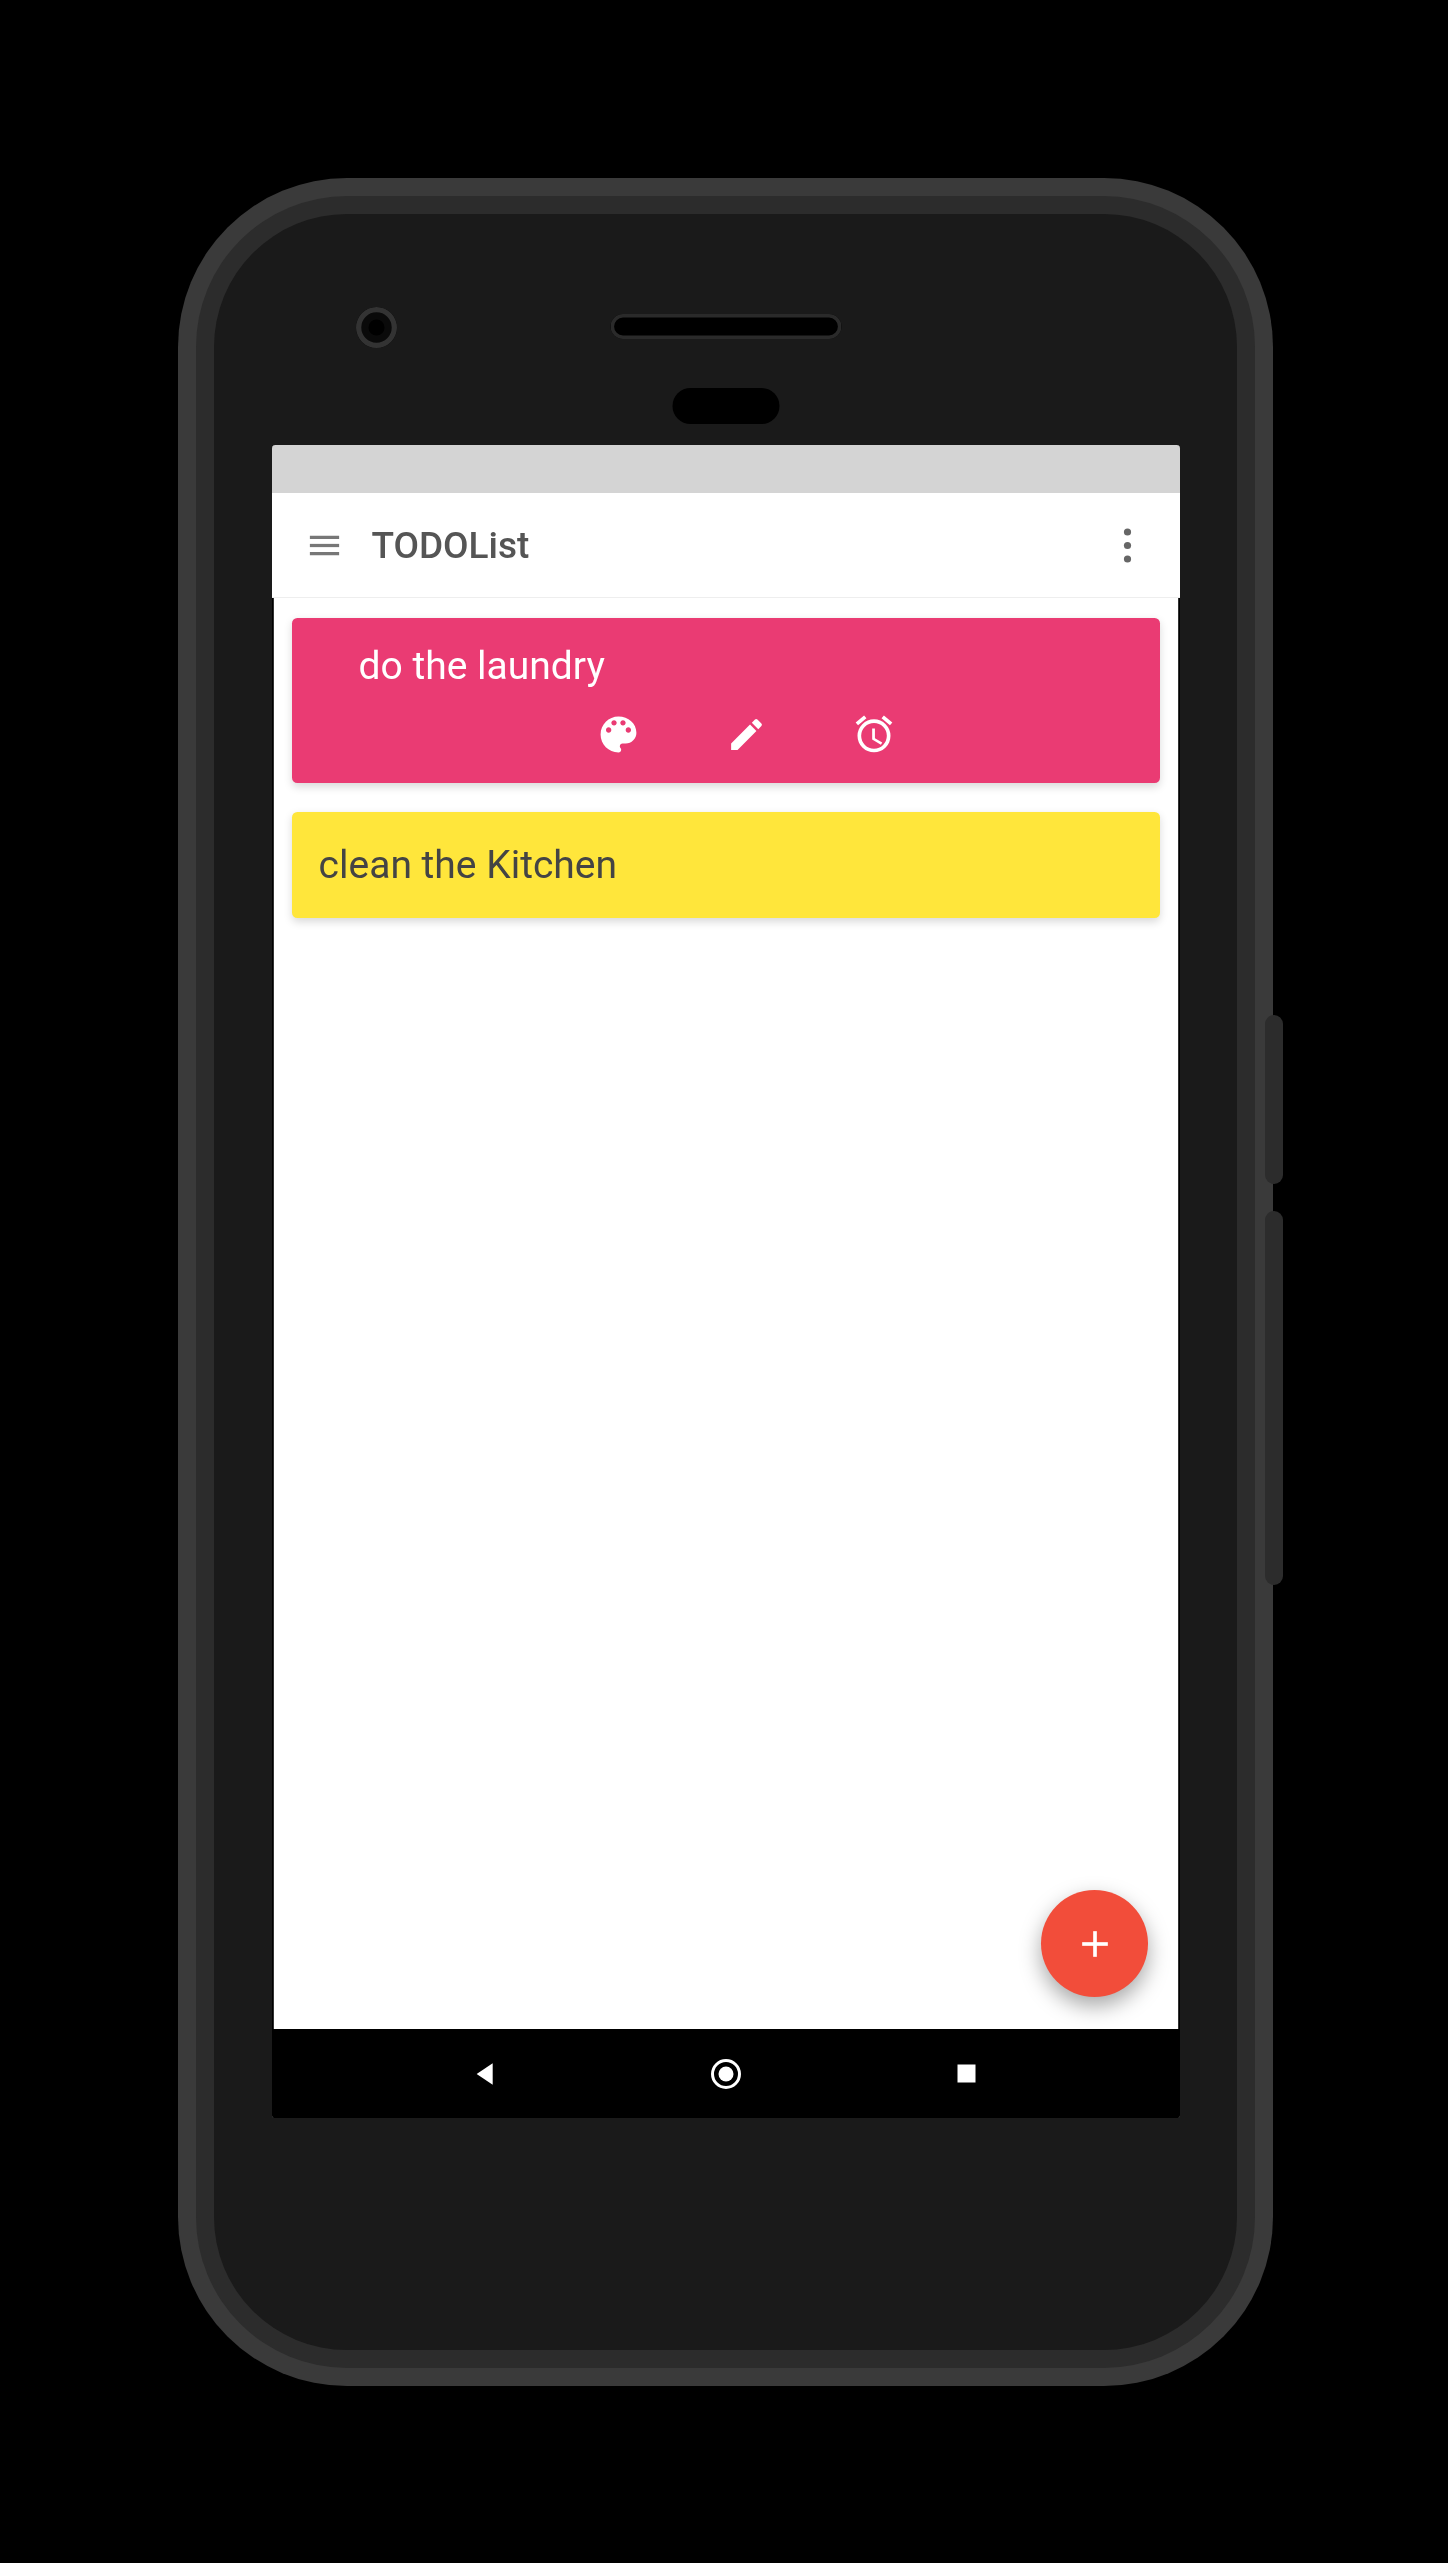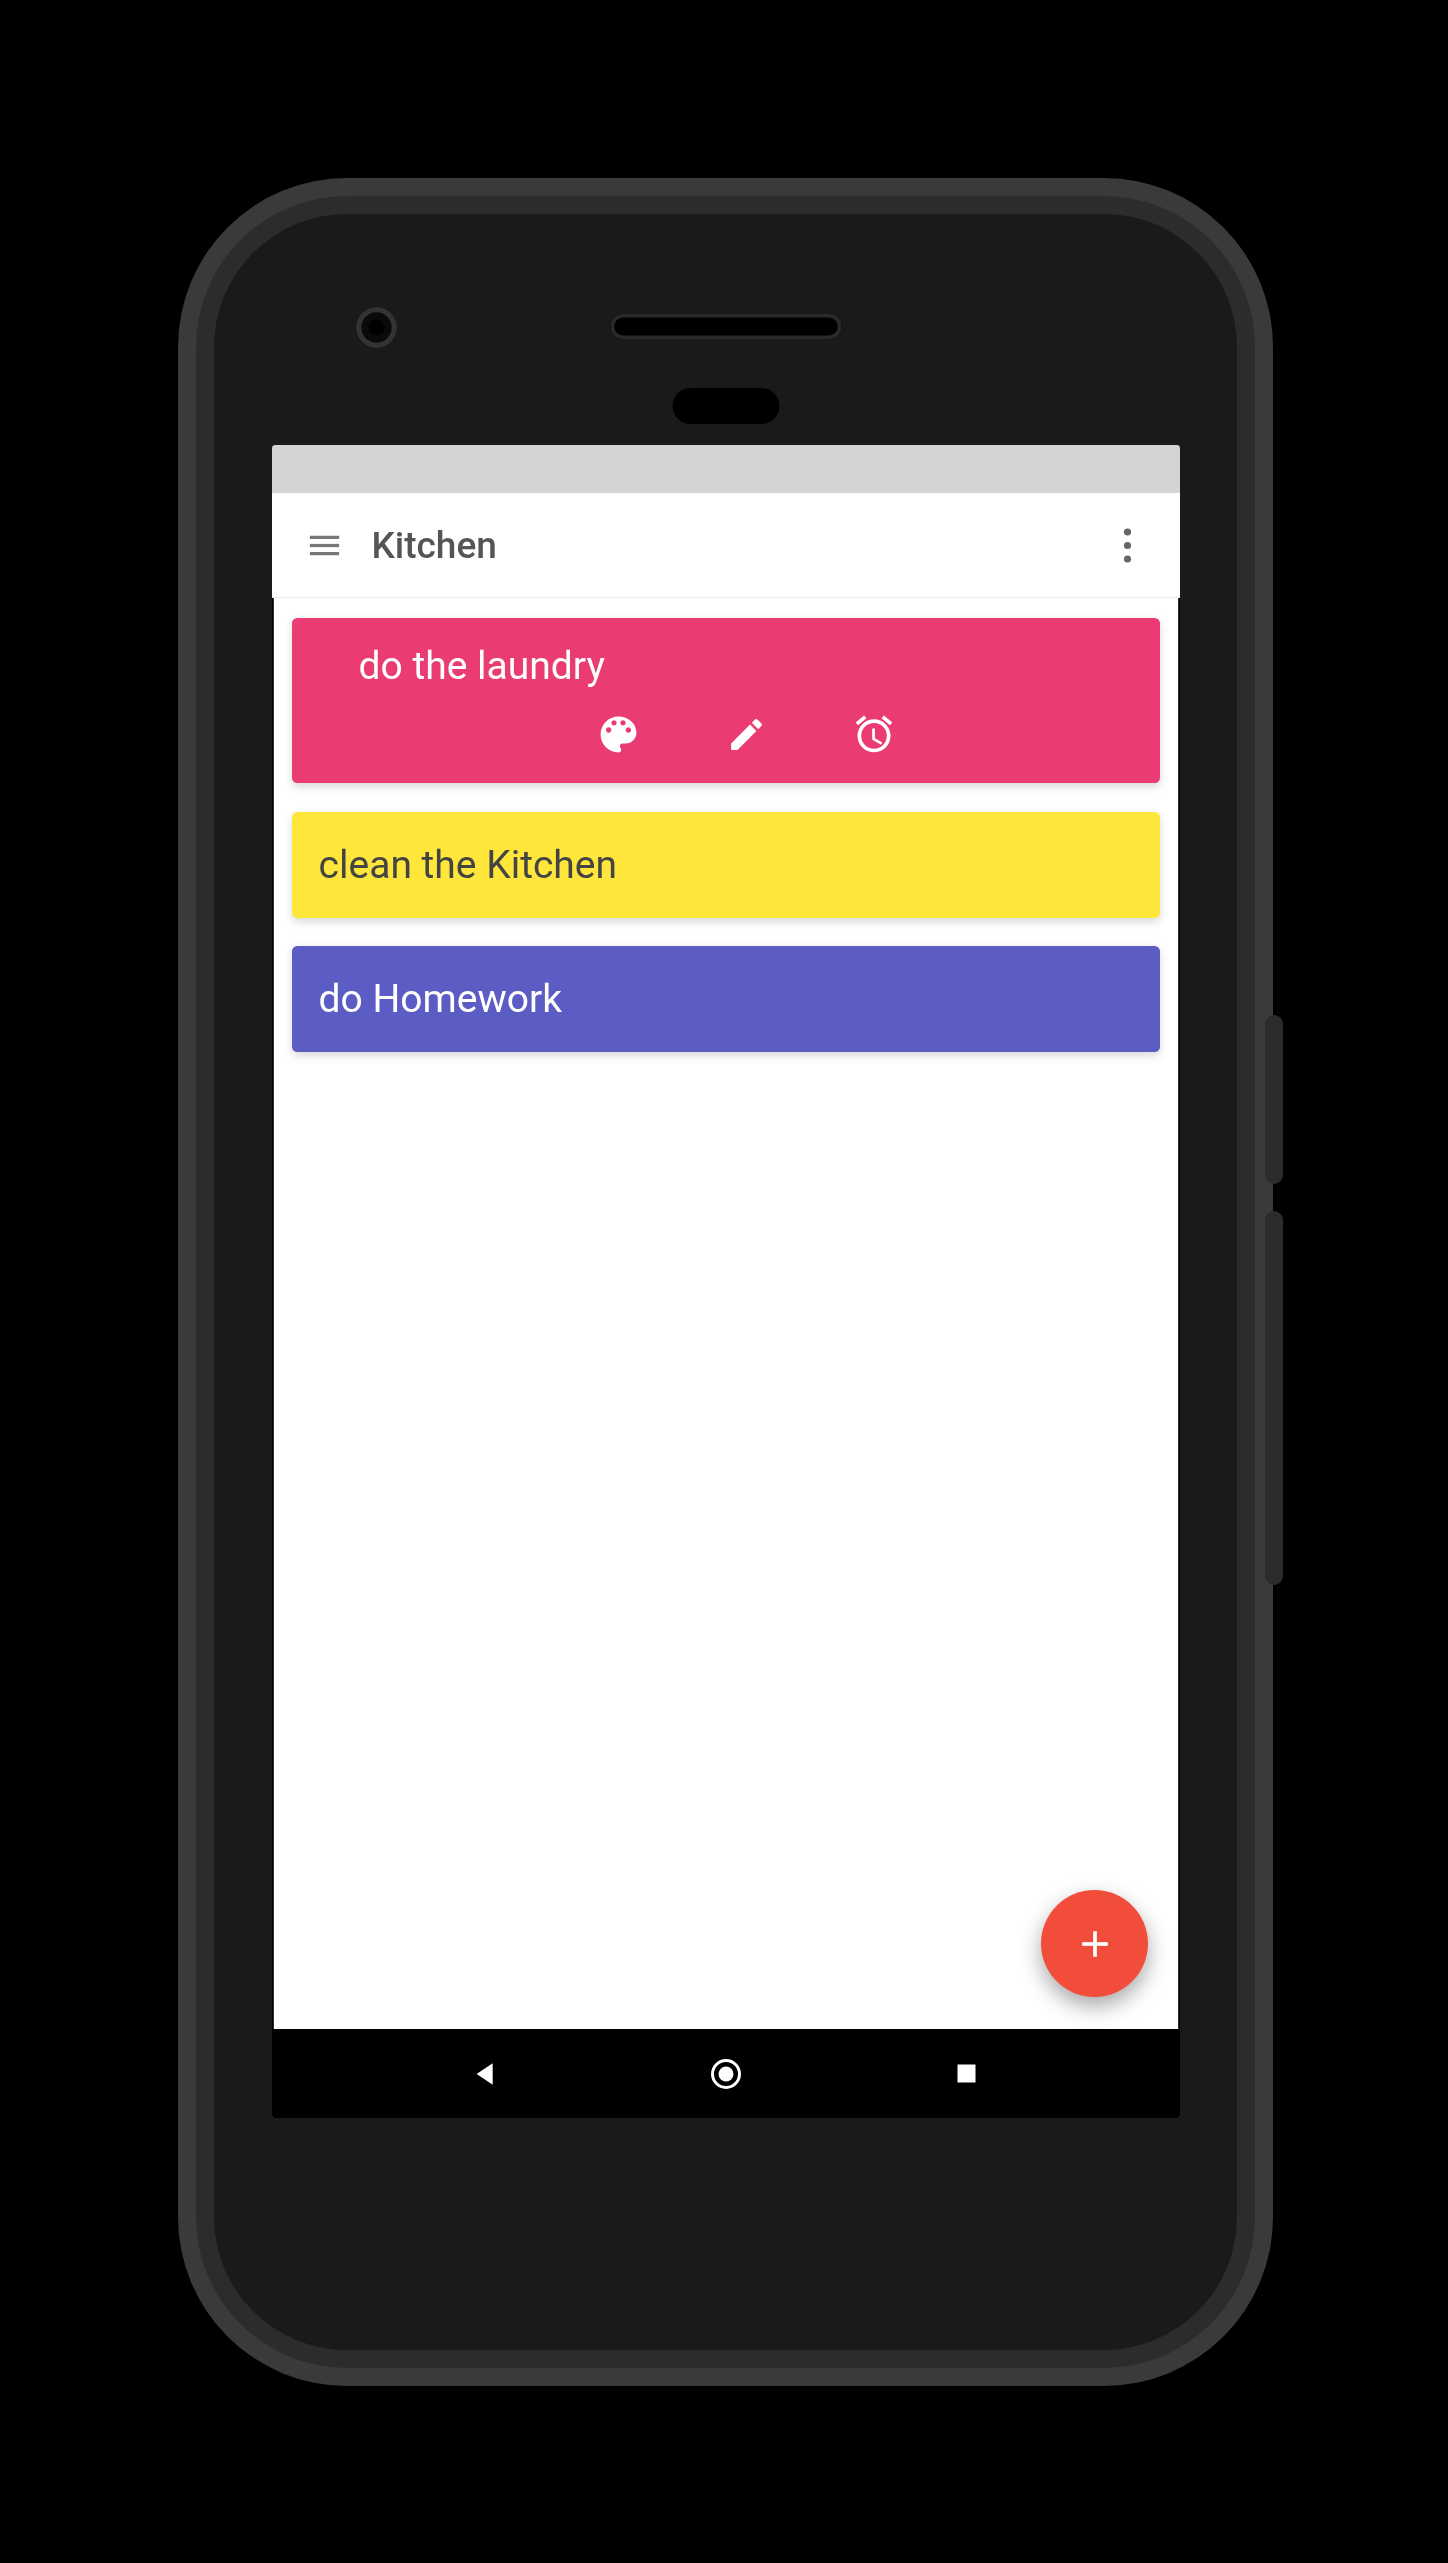--- a/index.html
+++ b/index.html
@@ -78,21 +78,21 @@
       <div class="statusbar"></div>
 
       <div class="appbar">
         <div class="menu-btn">
           <svg width="39" height="39" viewBox="0 0 24 24">
             <rect x="3" y="6" width="18" height="2" fill="#777"></rect>
             <rect x="3" y="11" width="18" height="2" fill="#777"></rect>
             <rect x="3" y="16" width="18" height="2" fill="#777"></rect>
           </svg>
         </div>
-        <div class="title">Kitchen</div>
+        <div class="title">TODOList</div>
         <div class="spacer"></div>
         <div class="overflow-btn">
           <svg width="9" height="39" viewBox="0 0 6 24">
             <circle cx="3" cy="3" r="2.4"></circle>
               <circle cx="3" cy="12" r="2.4"></circle>
               <circle cx="3" cy="21" r="2.4"></circle>
           </svg>
         </div>
       </div>
 
@@ -116,23 +116,20 @@
                 <path d="M22 5.72l-4.6-3.86-1.29 1.53 4.6 3.86L22 5.72zM7.88 3.39L6.6 1.86 2 5.71l1.29 1.53 4.59-3.85zM12 4a9 9 0 1 0 9 9 9 9 0 0 0-9-9zm0 16a7 7 0 1 1 7-7 7 7 0 0 1-7 7zm.5-11H11v6l4.75 2.85.75-1.23-4-2.37V9z"></path>
               </svg>
             </div>
           </div>
         </div>
 
         <div class="card yellow collapsed">
           <div class="label">clean the Kitchen</div>
         </div>
 
-        <div class="card purple collapsed">
-          <div class="label">do Homework</div>
-        </div>
 
         <div class="fab">
           <svg width="44" height="44" viewBox="0 0 24 24">
             <line x1="12" y1="5" x2="12" y2="19" stroke-width="2"></line>
             <line x1="5" y1="12" x2="19" y2="12" stroke-width="2"></line>
           </svg>
         </div>
       </div>
 
       <div class="navbar">

